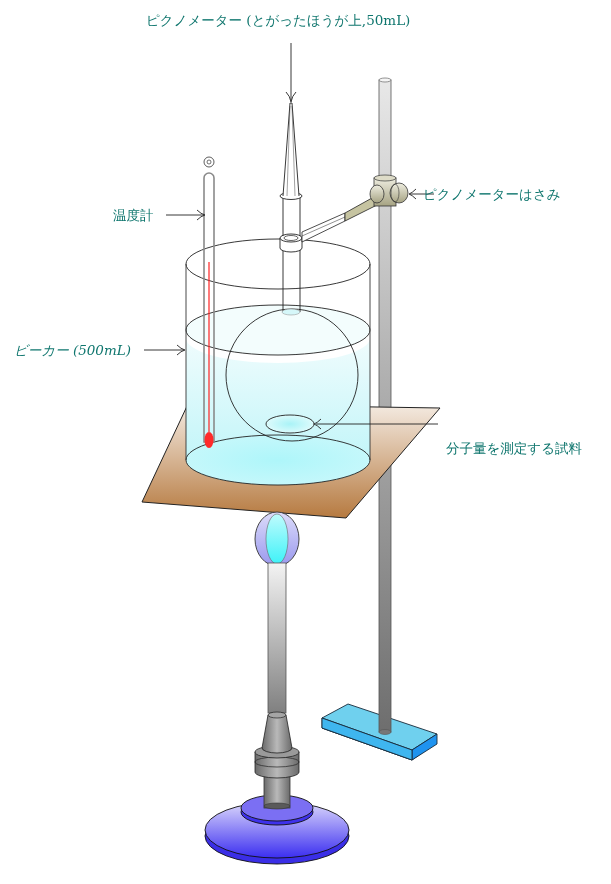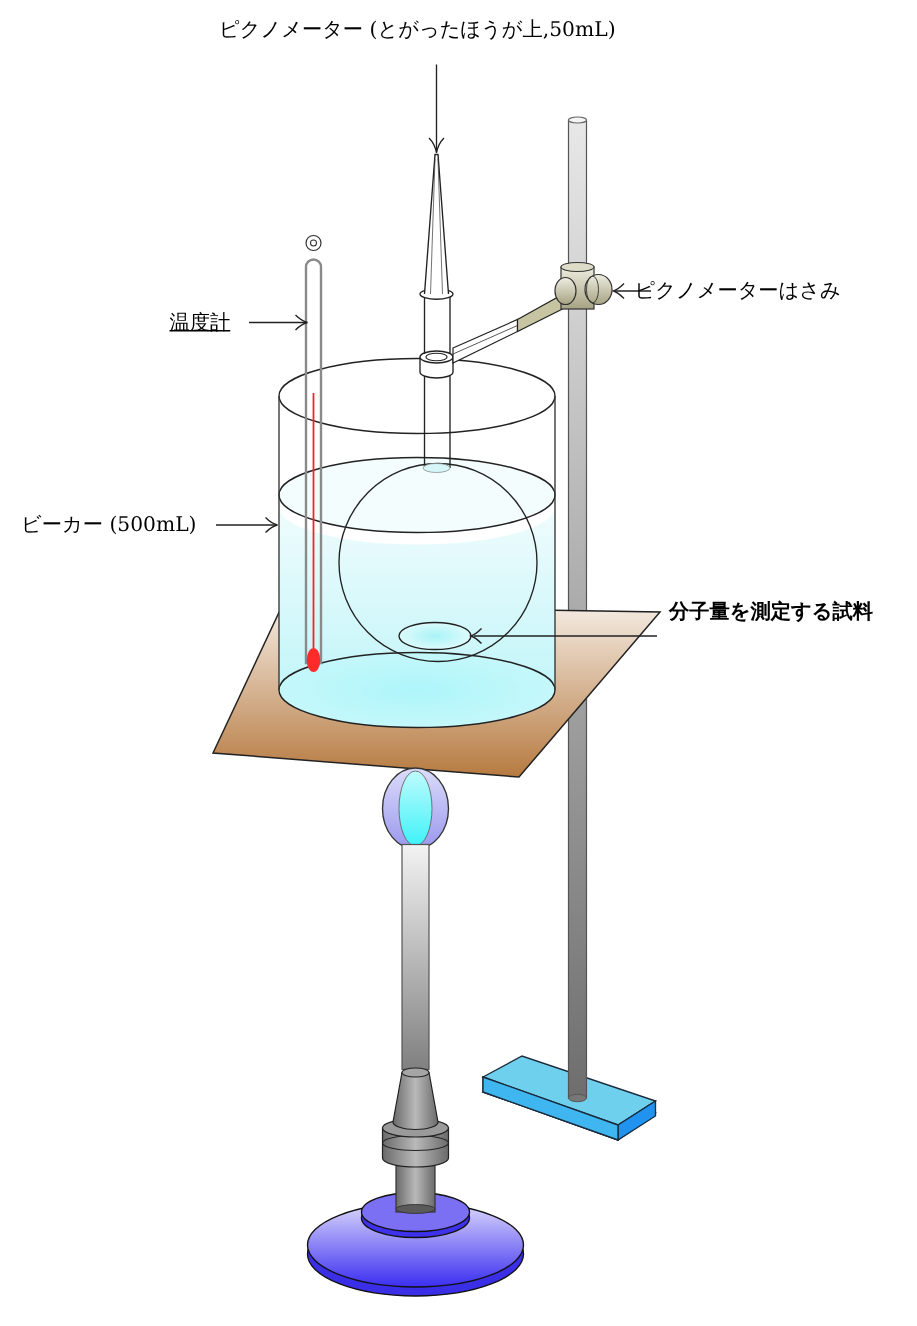--- a/index.html
+++ b/index.html
@@ -1,19 +1,19 @@
 <!DOCTYPE html>
 <html><head>
 <meta charset="utf-8">
 <style>
   html, body { margin: 0; padding: 0; background: #ffffff; }
   body { width: 611px; height: 884px; position: relative; overflow: hidden;
          font-family: "DejaVu Serif", "Liberation Serif", serif; }
   svg.diagram { position: absolute; left: 0; top: 0; }
-  .label { position: absolute; font-size: 13.5px; color: #000000; white-space: nowrap; line-height: 16px; }
+  .label { position: absolute; font-size: 13.5px; color: #0f766e; white-space: nowrap; line-height: 16px; }
 </style>
 </head>
 <body>
 
 <svg class="diagram" width="611" height="884" viewBox="0 0 611 884" xmlns="http://www.w3.org/2000/svg">
   <defs>
     <linearGradient id="plateGrad" x1="0" y1="0" x2="0" y2="1">
       <stop offset="0" stop-color="#f4ebe2"></stop>
       <stop offset="1" stop-color="#b67a40"></stop>
     </linearGradient>
@@ -176,16 +176,16 @@
 
     <line x1="410" y1="194" x2="434" y2="194"></line>
     <path d="M416,189 Q412,193 409,194 Q412,195 416,199"></path>
 
     <line x1="316" y1="424" x2="438" y2="424"></line>
     <path d="M321,419 Q317,423 314,424 Q317,425 321,429"></path>
   </g>
 </svg>
 
 <div class="label" style="left:146px; top:12px;">ピクノメーター (とがったほうが上,50mL)</div>
-<div class="label" style="left:113px; top:207px;text-decoration:underline;">温度計</div>
-<div class="label" style="left:14px; top:342px;">ビーカー (500mL)</div>
+<div class="label" style="left:113px; top:207px;">温度計</div>
+<div class="label" style="left:14px; top:342px;font-style:italic;">ビーカー (500mL)</div>
 <div class="label" style="left:423px; top:186px;">ピクノメーターはさみ</div>
-<div class="label" style="left:446px; top:400px;font-weight:bold;">分子量を測定する試料</div>
+<div class="label" style="left:446px; top:440px;">分子量を測定する試料</div>
 
 </body></html>

